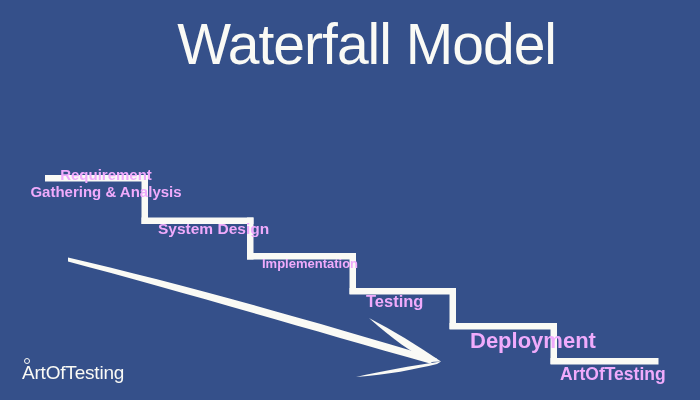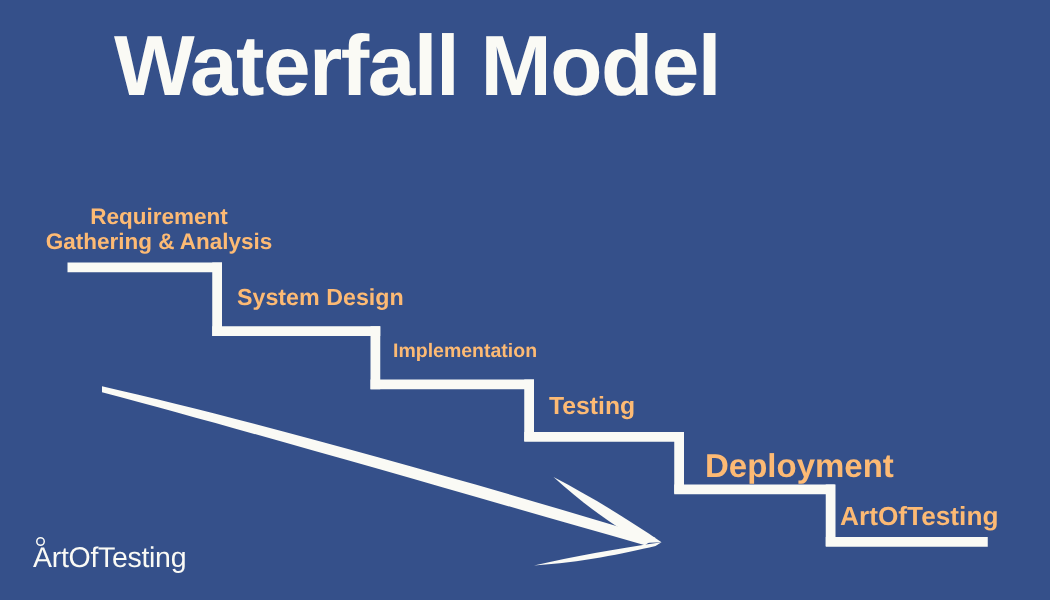--- a/index.html
+++ b/index.html
@@ -37,34 +37,35 @@
     pointer-events: none;
   }
   .layer > * {
     pointer-events: auto;
   }
   #page-title {
     position: absolute;
     left: 0;
     top: 13px;
     width: 556px;
-    text-align: center;
+    text-align: right;
     font-size: 57px;
-    font-weight: bold;
+    font-weight: normal;
     letter-spacing: -1px;
     color: #fafaf5;
     line-height: 1.12;
     white-space: nowrap;
   }
   .step-label {
     position: absolute;
-    color: #fdba74;
+    color: #f0abfc;
     font-weight: bold;
     white-space: nowrap;
     line-height: 1.15;
+    margin-top: 30px;
   }
   .step-label.two-line {
     text-align: center;
   }
   .sl-line {
     display: block;
   }
   #label-requirement {
     left: 11px;
     top: 136px;

